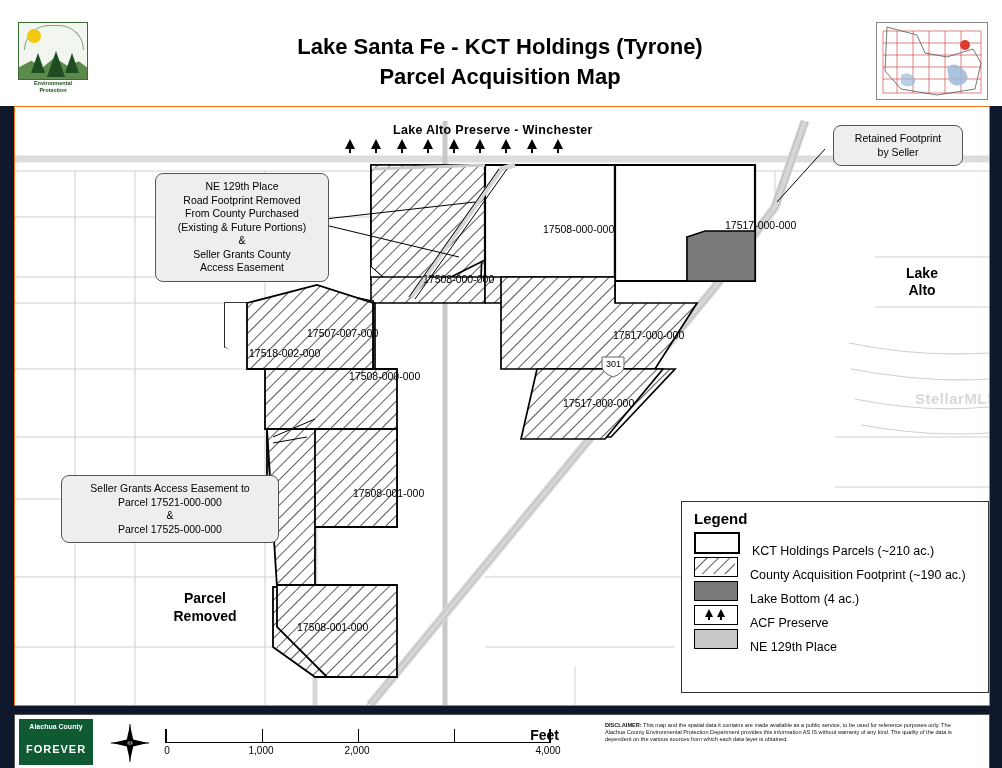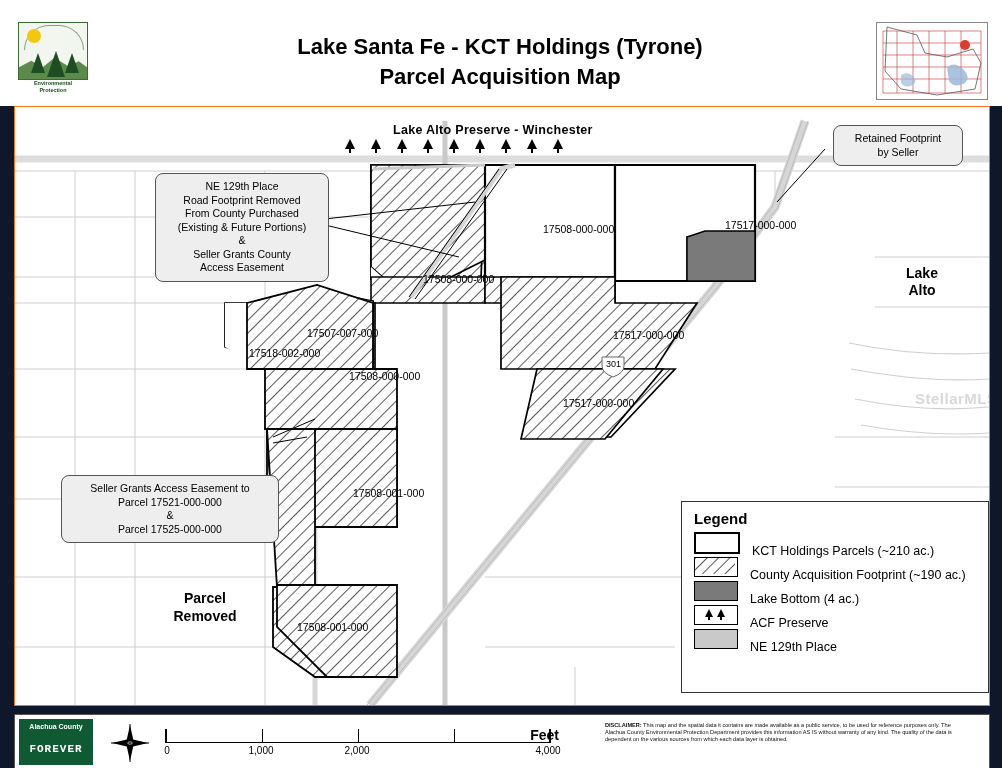--- a/index.html
+++ b/index.html
@@ -52,21 +52,21 @@
   .legend .sw.parcel{border:2.5px solid #000;}
   .legend .sw.lake{background:#7a7a7a;border:1px solid #000;}
   .legend .sw.acpa{background:#ffffff;border:1px solid #000;}
   .legend .sw.ne129{background:#c9c9c9;border:1px solid #000;}
   .legend .lbl{font-size:12.5px;margin-top:16px;}
 
   
   .footer{position:absolute;left:14px;top:700px;width:974px;height:56px;border:1px solid #555;background:#fff;}
   .acf{position:absolute;left:4px;top:4px;width:74px;height:46px;background:#0f5a33;color:#fff;}
   .acf .ln1{position:absolute;top:4px;left:0;width:74px;text-align:center;font-size:7px;font-weight:bold;line-height:8px;}
-  .acf .ln2{position:absolute;top:24px;left:0;width:74px;text-align:center;font-size:11px;font-weight:bold;letter-spacing:1px;font-family:Liberation Mono, monospace;}
+  .acf .ln2{position:absolute;top:24px;left:0;width:74px;text-align:center;font-size:11px;font-weight:bold;letter-spacing:1px;font-family:Liberation Sans, sans-serif;}
   .compass{position:absolute;left:92px;top:6px;width:46px;height:44px;}
   .scalebar{position:absolute;left:150px;top:14px;width:390px;height:34px;}
   .scalebar .bar{position:absolute;left:0;top:0;width:384px;height:13px;border:1px solid #000;border-top:none;}
   .scalebar .tick{position:absolute;top:0;width:1px;height:13px;background:#000;}
   .scalebar .num{position:absolute;top:16px;font-size:10px;transform:translateX(-50%);}
   .scalebar .feet{position:absolute;right:-4px;top:-2px;font-size:14px;font-weight:bold;}
   .disclaimer{position:absolute;left:590px;top:7px;width:360px;font-size:5.6px;line-height:7.2px;color:#111;}
   .disclaimer b{font-weight:bold;}
 </style>
 </head>

